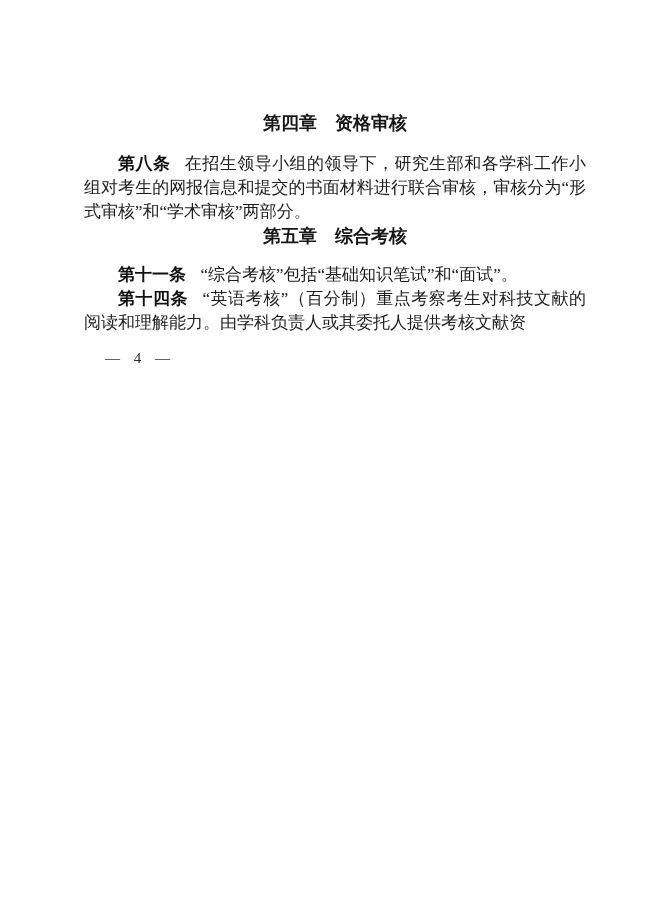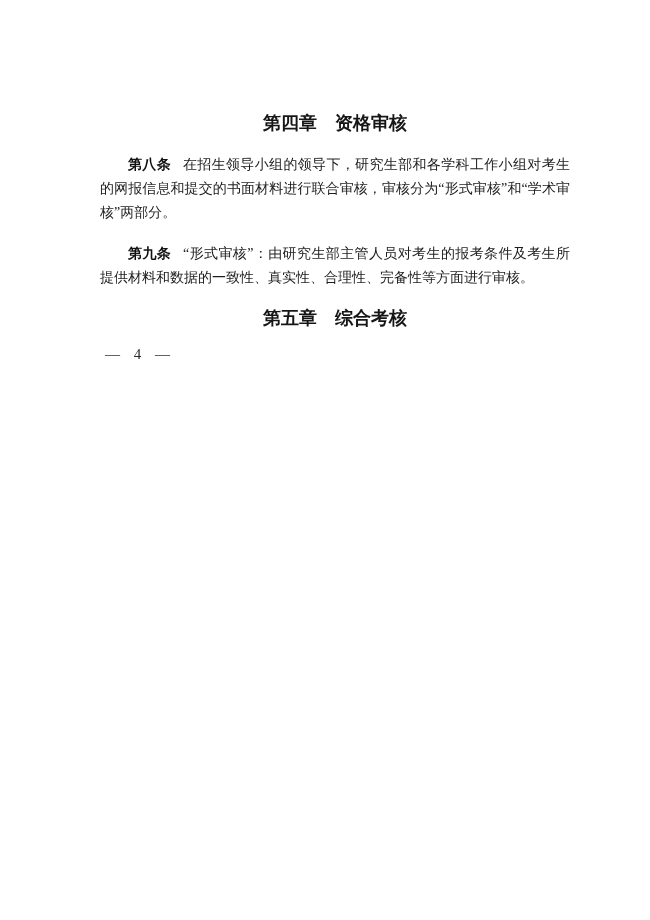--- a/index.html
+++ b/index.html
@@ -21,27 +21,26 @@
   .chapter-heading {
     margin: 0 0 17px 0;
     font-family: "Liberation Sans", "DejaVu Sans", sans-serif;
     font-weight: bold;
     font-size: 18px;
     line-height: 24px;
     text-align: center;
     color: #161616;
   }
   .chapter + .chapter .chapter-heading {
-    margin-top: 15px;
     margin-bottom: 15px;
   }
   .article {
-    margin: 16px;
+    margin: 0;
     font-family: "Liberation Serif", "DejaVu Serif", serif;
-    font-size: 14px;
+    font-size: 17px;
     line-height: 24px;
     text-align: justify;
     text-indent: 2em;
     color: #1c1c1c;
   }
   .article-label {
     font-family: "Liberation Sans", "DejaVu Sans", sans-serif;
     font-weight: bold;
     color: #111111;
     margin-right: 0.85em;
@@ -59,27 +58,28 @@
 <body>
 
 <div class="page">
   <div class="content">
 
     <section class="chapter">
       <h2 class="chapter-heading">第四章　资格审核</h2>
 
       <p class="article"><b class="article-label">第八条</b><span class="article-text">在招生领导小组的领导下，研究生部和各学科工作小组对考生的网报信息和提交的书面材料进行联合审核，审核分为“形式审核”和“学术审核”两部分。</span></p>
 
-      <p class="article"><b class="article-label">第九条</b><span class="article-text">“形式审核”：由研究生部主管人员对考生的报考条件及考生所提供材料和数据的一致性、真实性、合理性、完备性等方面进行审核。</span></p>
 
     </section>
 
     <section class="chapter">
       <h2 class="chapter-heading">第五章　综合考核</h2>
 
+      <p class="article"><b class="article-label">第十一条</b><span class="article-text">“综合考核”包括“基础知识笔试”和“面试”。</span></p>
 
 
 
+      <p class="article"><b class="article-label">第十四条</b><span class="article-text">“英语考核”（百分制）重点考察考生对科技文献的阅读和理解能力。由学科负责人或其委托人提供考核文献资</span></p>
     </section>
 
     <div class="page-number">— 4 —</div>
   </div>
 </div>
 
 </body></html>

